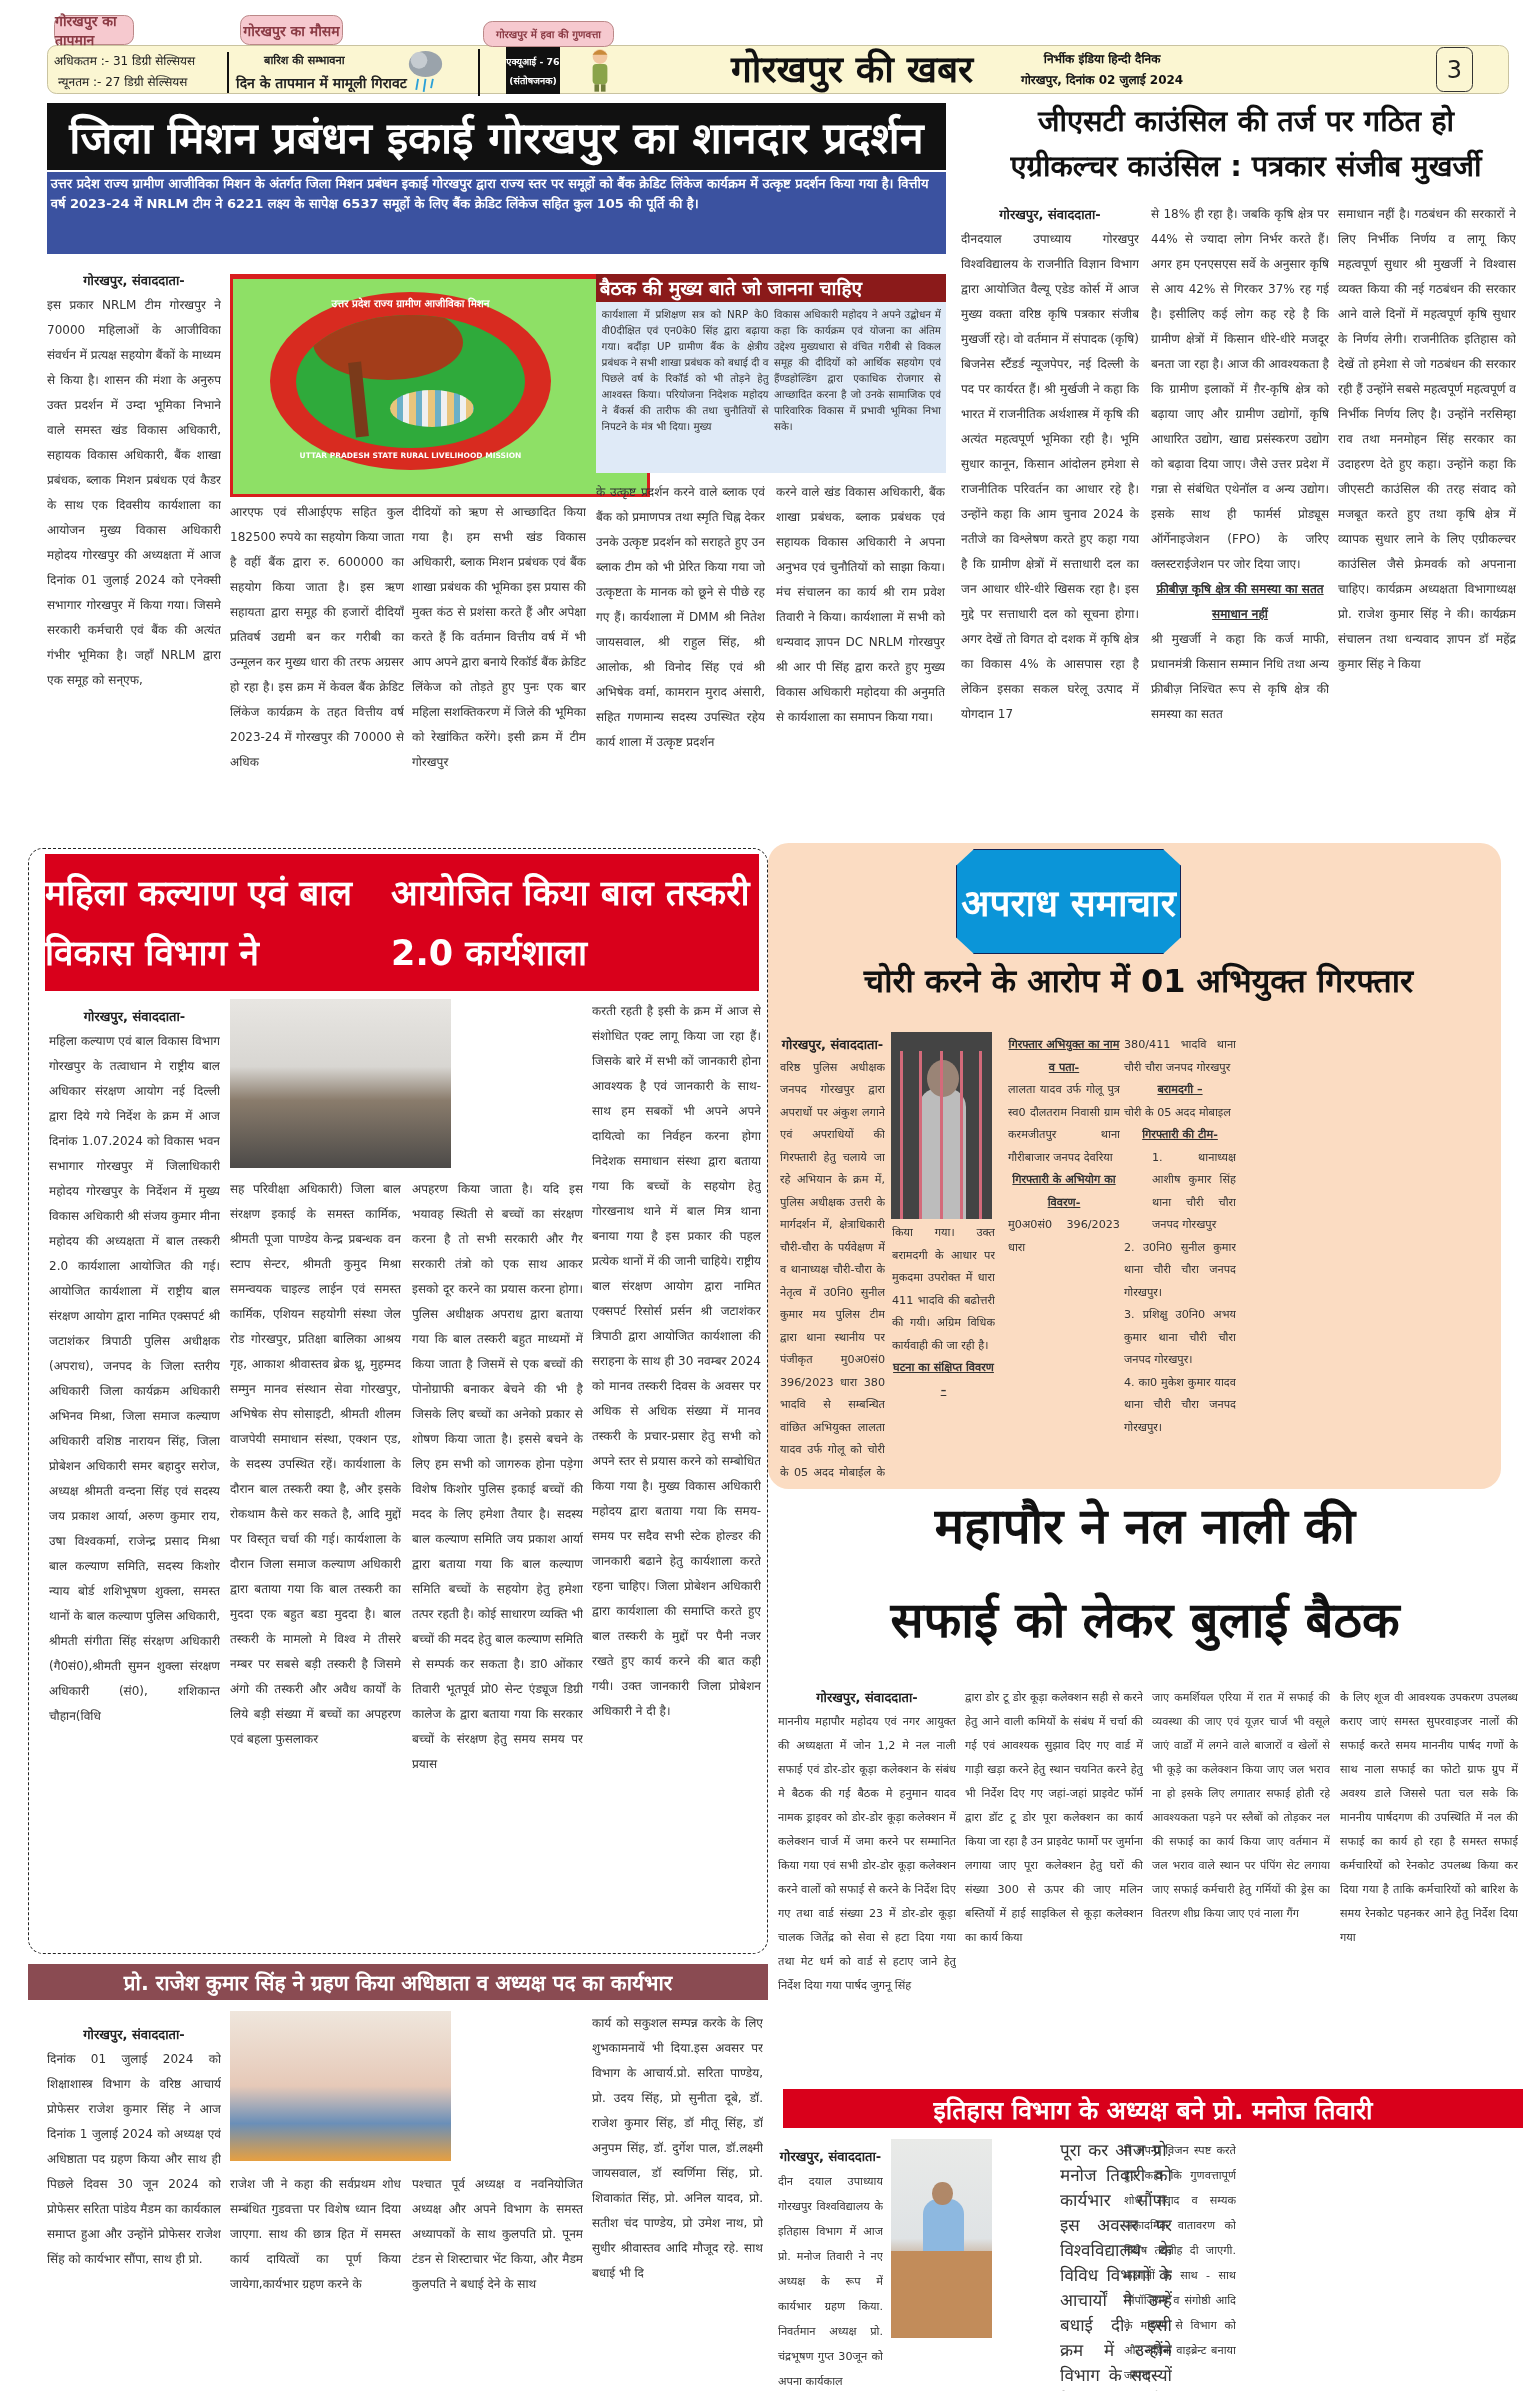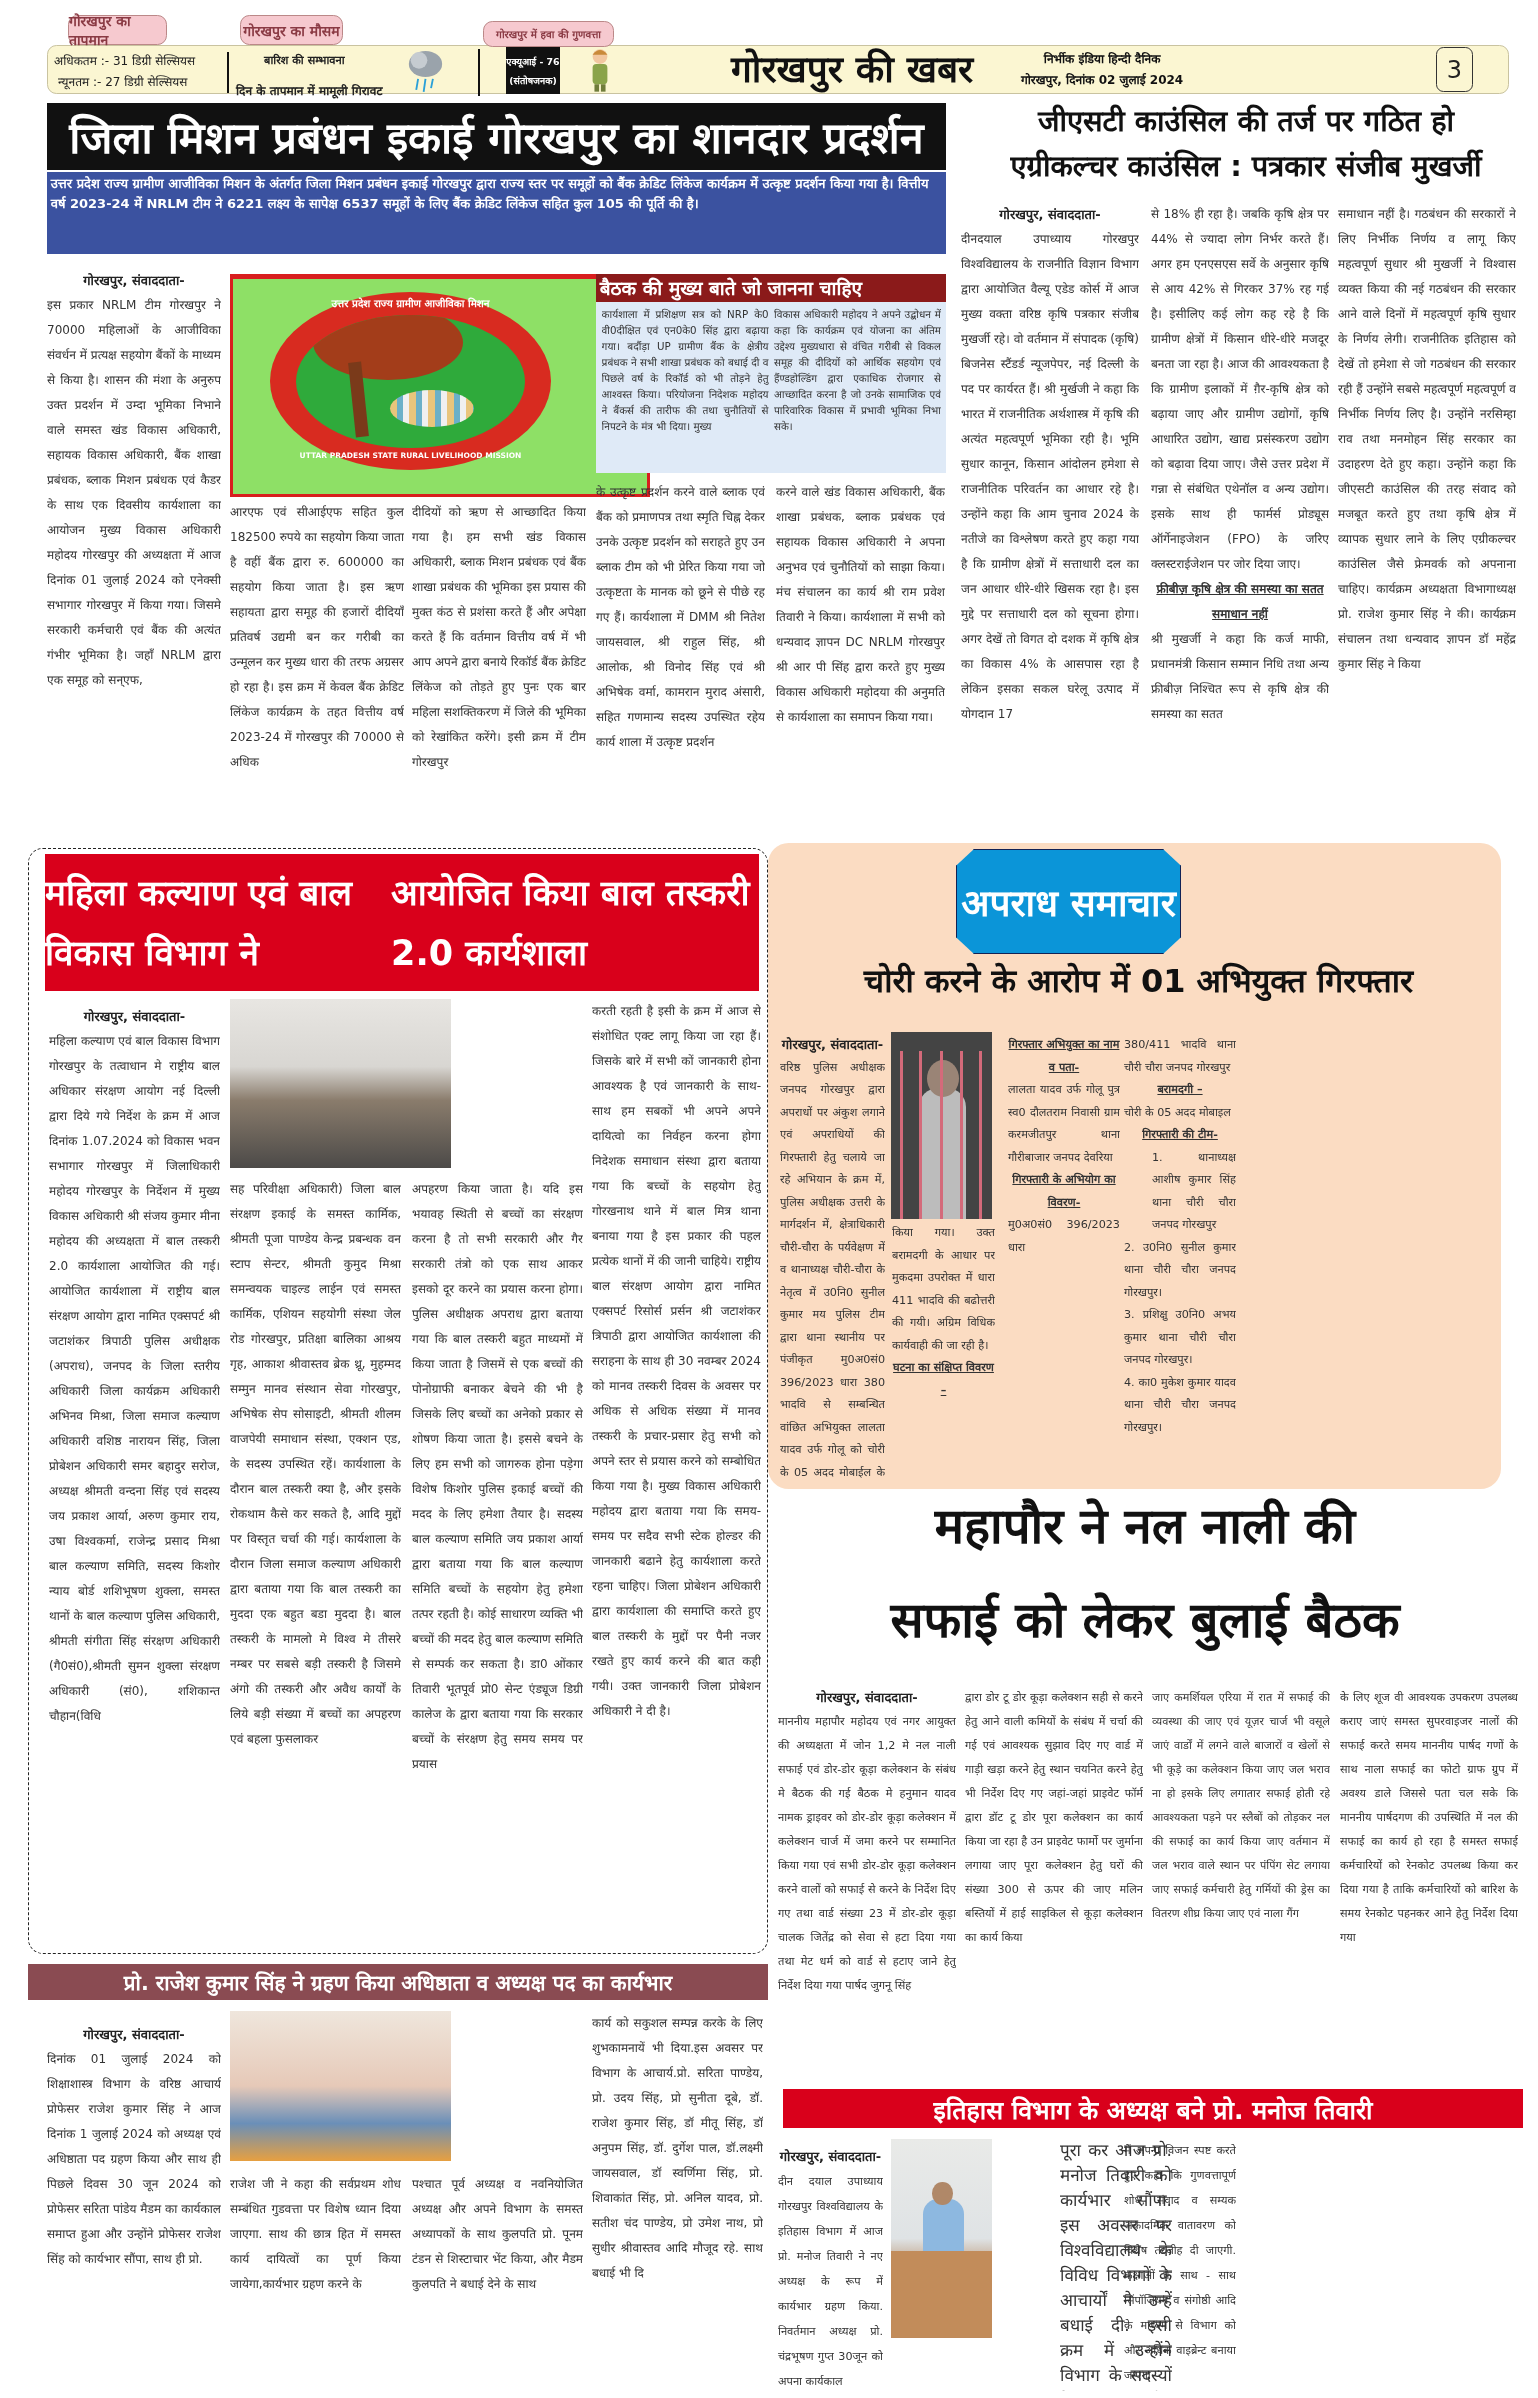--- a/index.html
+++ b/index.html
@@ -64,29 +64,29 @@
   
   .s6-head { left: 783px; top: 2089px; width: 740px; height: 39px; background: #d9001b; color: #fff; font-size: 25px; font-weight: bold; display:flex; align-items:center; justify-content:center; white-space: nowrap; }
   .photo-office { left: 891px; top: 2139px; width: 101px; height: 199px; background: linear-gradient(180deg,#e9eae8 0%,#dfe3e5 50%,#b07f52 70%,#c08a5a 100%); }
   .u { text-decoration: underline; font-weight: bold; }
 </style>
 </head>
 <body>
 
 <div class="abs" style="left:0;top:0;width:1538px;height:97px;">
   <div class="abs mast-strip"></div>
-  <div class="pill" style="left:68px;width:99px;">गोरखपुर का तापमान</div>
+  <div class="pill" style="left:54px;width:80px;">गोरखपुर का तापमान</div>
   <div class="pill" style="left:240px;width:103px;">गोरखपुर का मौसम</div>
   <div class="pill small" style="left:483px;width:131px;">गोरखपुर में हवा की गुणवत्ता</div>
 
   <div class="stat-line" style="left:54px;top:52px;">अधिकतम :- 31 डिग्री सेल्सियस</div>
   <div class="stat-line" style="left:58px;top:73px;">न्यूनतम :- 27 डिग्री सेल्सियस</div>
   <div class="arrow-div" style="left:227px;top:52px;height:41px;"></div>
   <div class="stat-line b" style="left:264px;top:52px;font-size:11.2px;">बारिश की सम्भावना</div>
-  <div class="stat-line b" style="left:236px;top:82px;font-size:12px;">दिन के तापमान में मामूली गिरावट</div>
+  <div class="stat-line b" style="left:236px;top:73px;font-size:14px;">दिन के तापमान में मामूली गिरावट</div>
   <svg class="cloud-icon" viewBox="0 0 40 50" style="left:407px;">
     <ellipse cx="20" cy="18" rx="18" ry="14" fill="#9aa3ab"></ellipse>
     <ellipse cx="13" cy="14" rx="9" ry="9" fill="#c6ccd1"></ellipse>
     <line x1="12" y1="34" x2="10" y2="46" stroke="#2aa0d8" stroke-width="2"></line>
     <line x1="20" y1="34" x2="18" y2="48" stroke="#2aa0d8" stroke-width="2"></line>
     <line x1="28" y1="34" x2="26" y2="44" stroke="#2aa0d8" stroke-width="2"></line>
   </svg>
   <div class="arrow-div" style="left:478px;top:49px;height:47px;"></div>
   <div class="abs" style="left:506px;top:47px;width:54px;height:47px;background:#111;color:#fff;font-size:9.4px;font-weight:bold;display:flex;flex-direction:column;align-items:center;justify-content:center;line-height:19px;">
     <span>एक्यूआई - 76</span>

